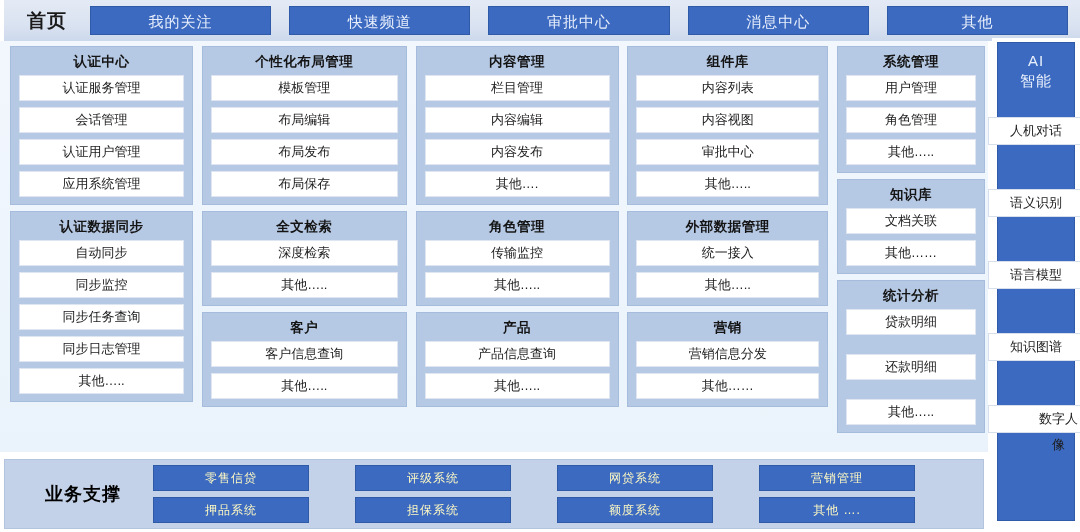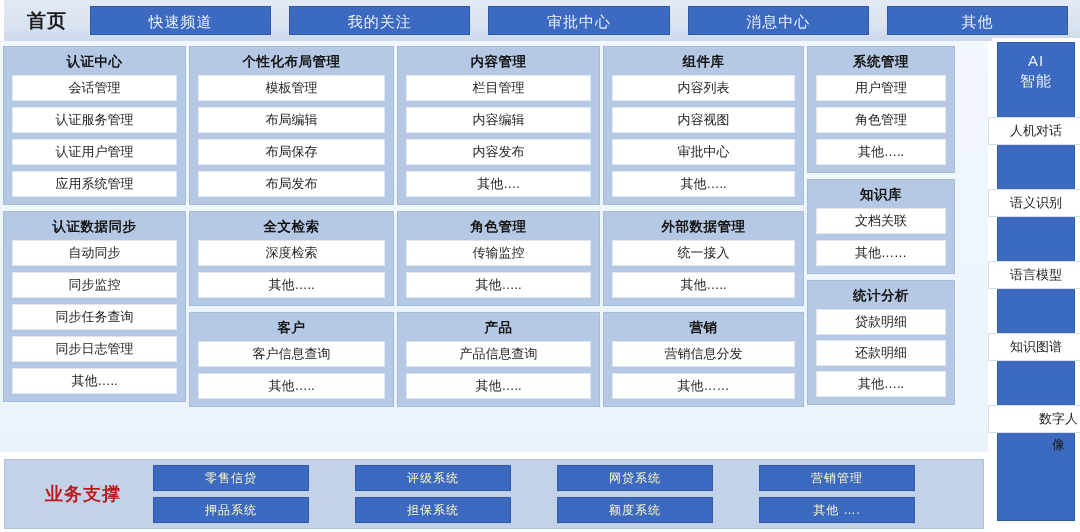--- a/index.html
+++ b/index.html
@@ -37,22 +37,23 @@
     border:1px solid #2f5aa8;
     cursor:pointer;
   }
 
   
   .main{
     position:absolute; left:0; top:41px;
     width:988px; height:411px;
     background:linear-gradient(180deg,#f2f7fd 0%, #eaf3fb 100%);
     display:flex;
-    padding:2px 3px 0 3px;
+    padding:2px 3px 0 10px;
     gap:3px;
+    justify-content:space-between;
   }
   .col{
     display:flex; flex-direction:column;
     gap:6px;
     padding-top:3px;
   }
   .col.c1{ width:183px; }
   .col.c2{ width:205px; }
   .col.c3{ width:203px; }
   .col.c4{ width:201px; }
@@ -73,21 +74,21 @@
   .card .items{ display:flex; flex-direction:column; gap:6px; }
   .card .item{
     background:#ffffff;
     border:1px solid #dfe6f1;
     height:26px; line-height:24px;
     text-align:center;
     font-size:13px; color:#1c1c1c;
     cursor:pointer;
     white-space:nowrap;
   }
-  .card.gapless .items{ gap:5px; }
+  .card.gapless .items{ gap:19px; }
 
   
   .ai{
     position:absolute; right:0; top:38px;
     width:88px; height:487px;
     padding:4px 5px;
     background:#ffffff;
   }
   .ai-inner{
     width:78px; height:479px;
@@ -116,21 +117,21 @@
   .bottom{
     position:absolute; left:4px; top:459px;
     width:980px; height:70px;
     background:#c3d2e8;
     border:1px solid #b2c4de;
     display:flex; align-items:center;
     padding:5px 8px;
   }
   .bottom .blabel{
     width:140px; text-align:center;
-    font-size:18px; font-weight:bold; color:#b91c1c;
+    font-size:18px; font-weight:bold; color:#000000;
     letter-spacing:1px;
   }
   .bottom .bgrid{
     flex:1; display:grid;
     grid-template-columns:repeat(4,1fr);
     grid-template-rows:repeat(2,26px);
     gap:6px 46px;
     padding-right:60px;
   }
   .bottom .bbtn{
@@ -142,36 +143,36 @@
   }
 </style>
 </head>
 <body>
 
 <div id="app">
 
   <div class="topnav">
     <div class="home">首页</div>
     <div class="tabs">
+      <div class="tab">我的关注</div>
       <div class="tab">快速频道</div>
-      <div class="tab">我的关注</div>
       <div class="tab">审批中心</div>
       <div class="tab">消息中心</div>
       <div class="tab">其他</div>
     </div>
   </div>
 
   <div class="main">
 
     <div class="col c1">
       <div class="card">
         <div class="card-title">认证中心</div>
         <div class="items">
+          <div class="item">认证服务管理</div>
           <div class="item">会话管理</div>
-          <div class="item">认证服务管理</div>
           <div class="item">认证用户管理</div>
           <div class="item">应用系统管理</div>
         </div>
       </div>
       <div class="card">
         <div class="card-title">认证数据同步</div>
         <div class="items">
           <div class="item">自动同步</div>
           <div class="item">同步监控</div>
           <div class="item">同步任务查询</div>
@@ -180,22 +181,22 @@
         </div>
       </div>
     </div>
 
     <div class="col c2">
       <div class="card">
         <div class="card-title">个性化布局管理</div>
         <div class="items">
           <div class="item">模板管理</div>
           <div class="item">布局编辑</div>
+          <div class="item">布局发布</div>
           <div class="item">布局保存</div>
-          <div class="item">布局发布</div>
         </div>
       </div>
       <div class="card">
         <div class="card-title">全文检索</div>
         <div class="items">
           <div class="item">深度检索</div>
           <div class="item">其他…..</div>
         </div>
       </div>
       <div class="card">

